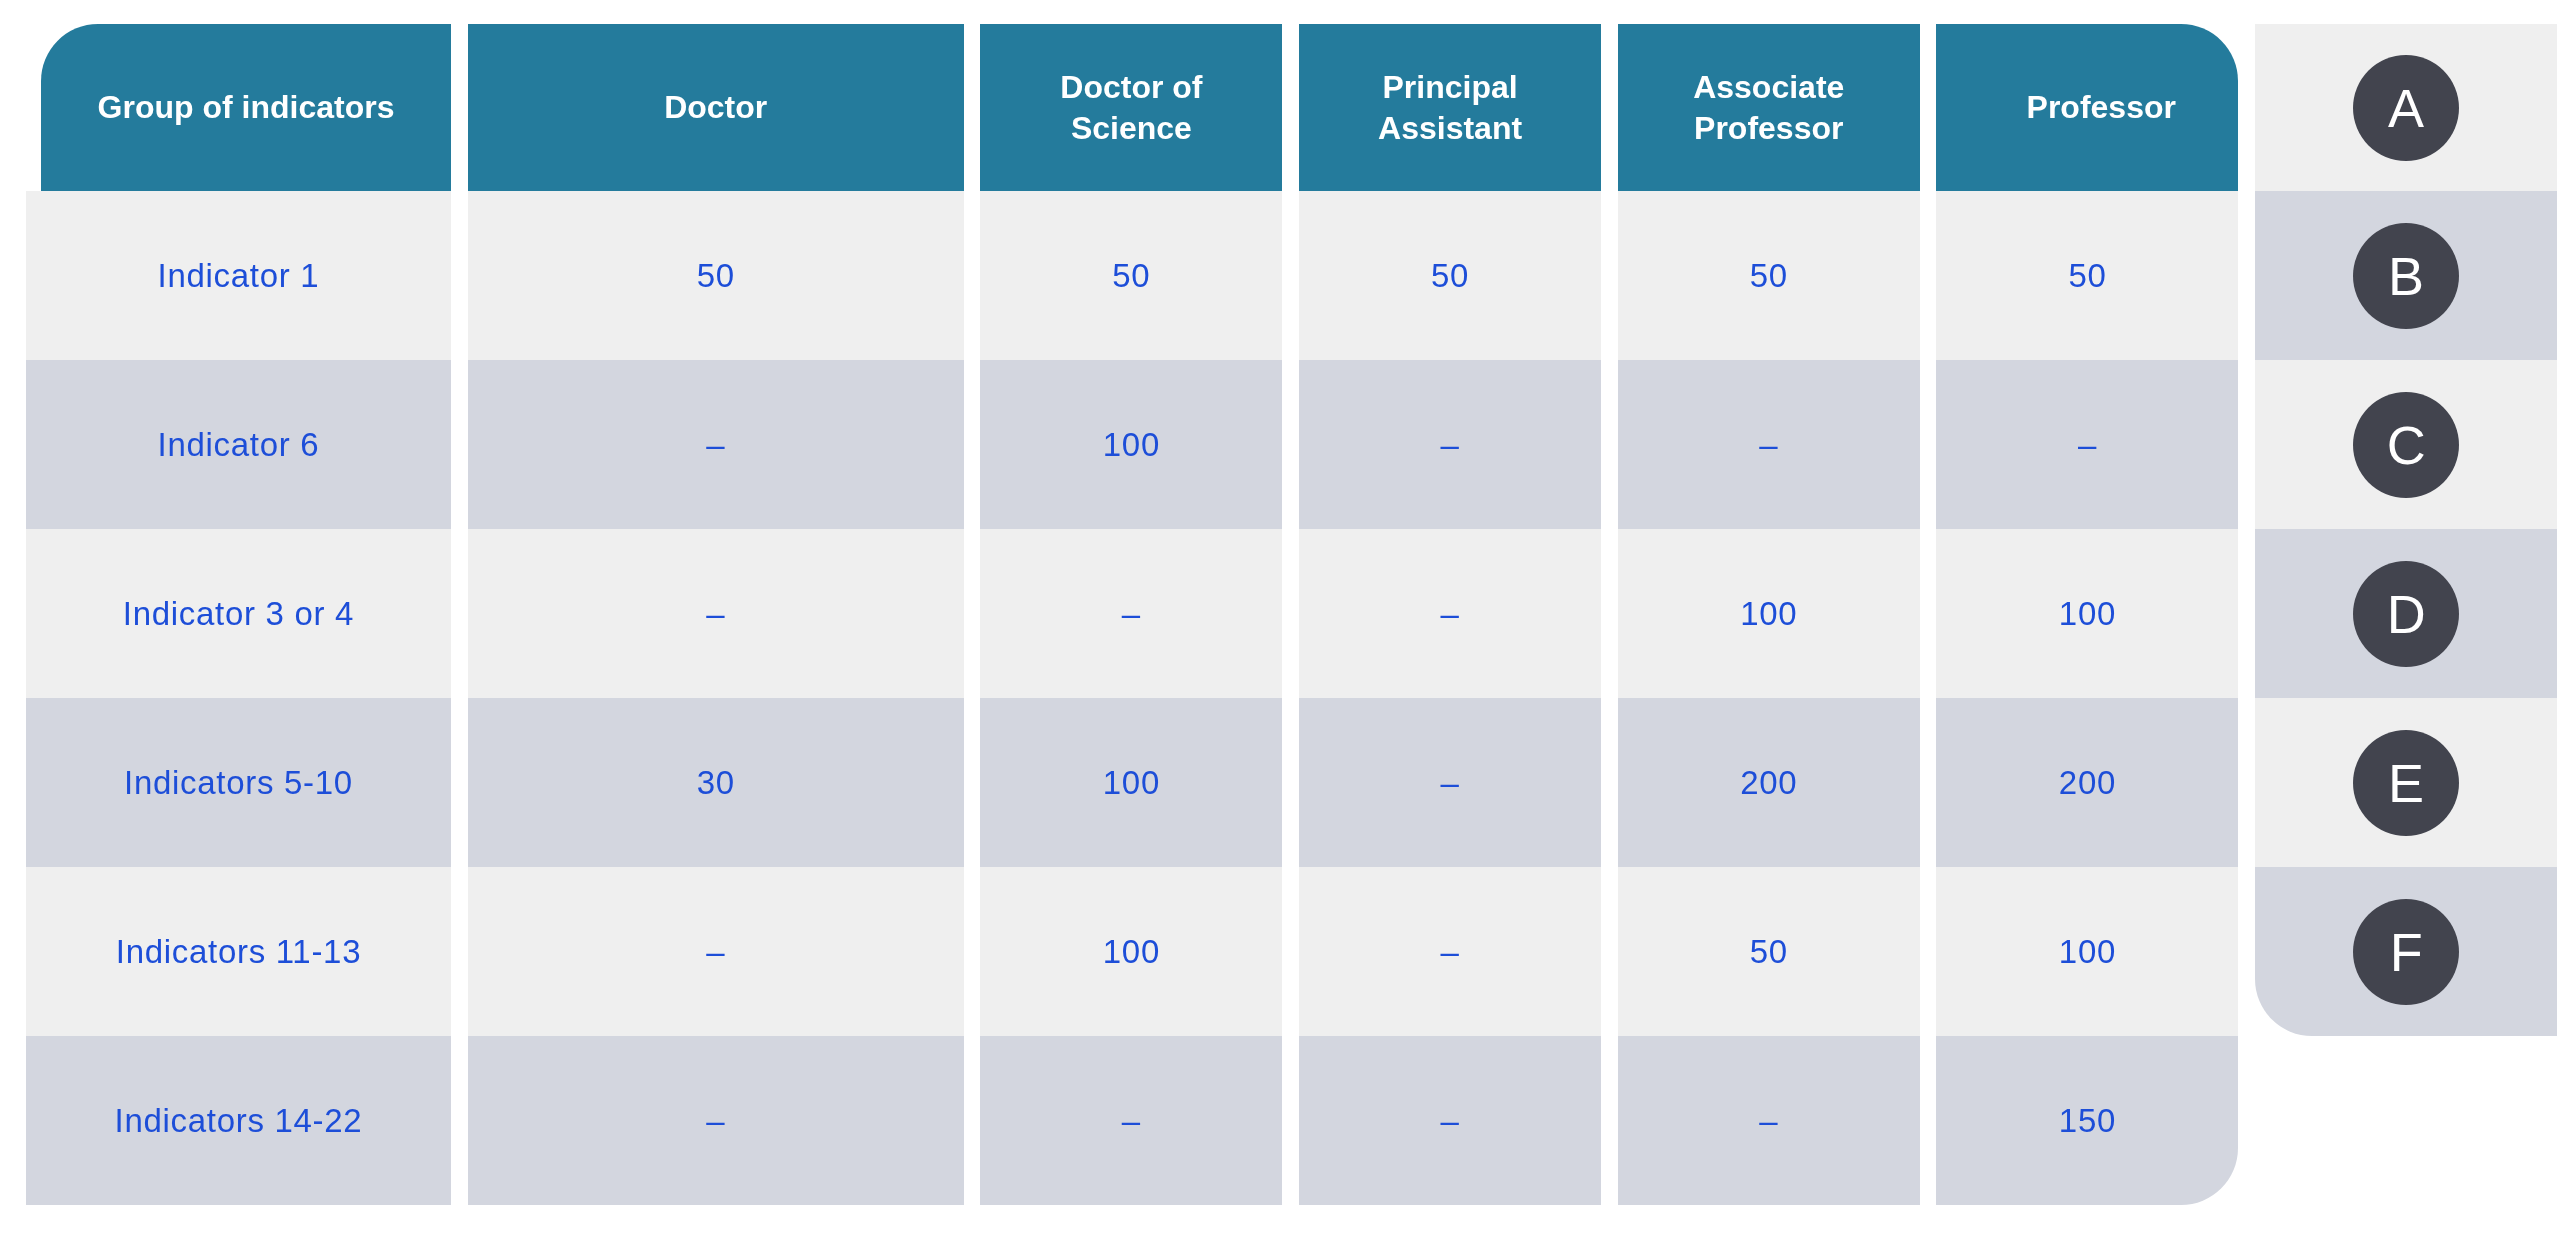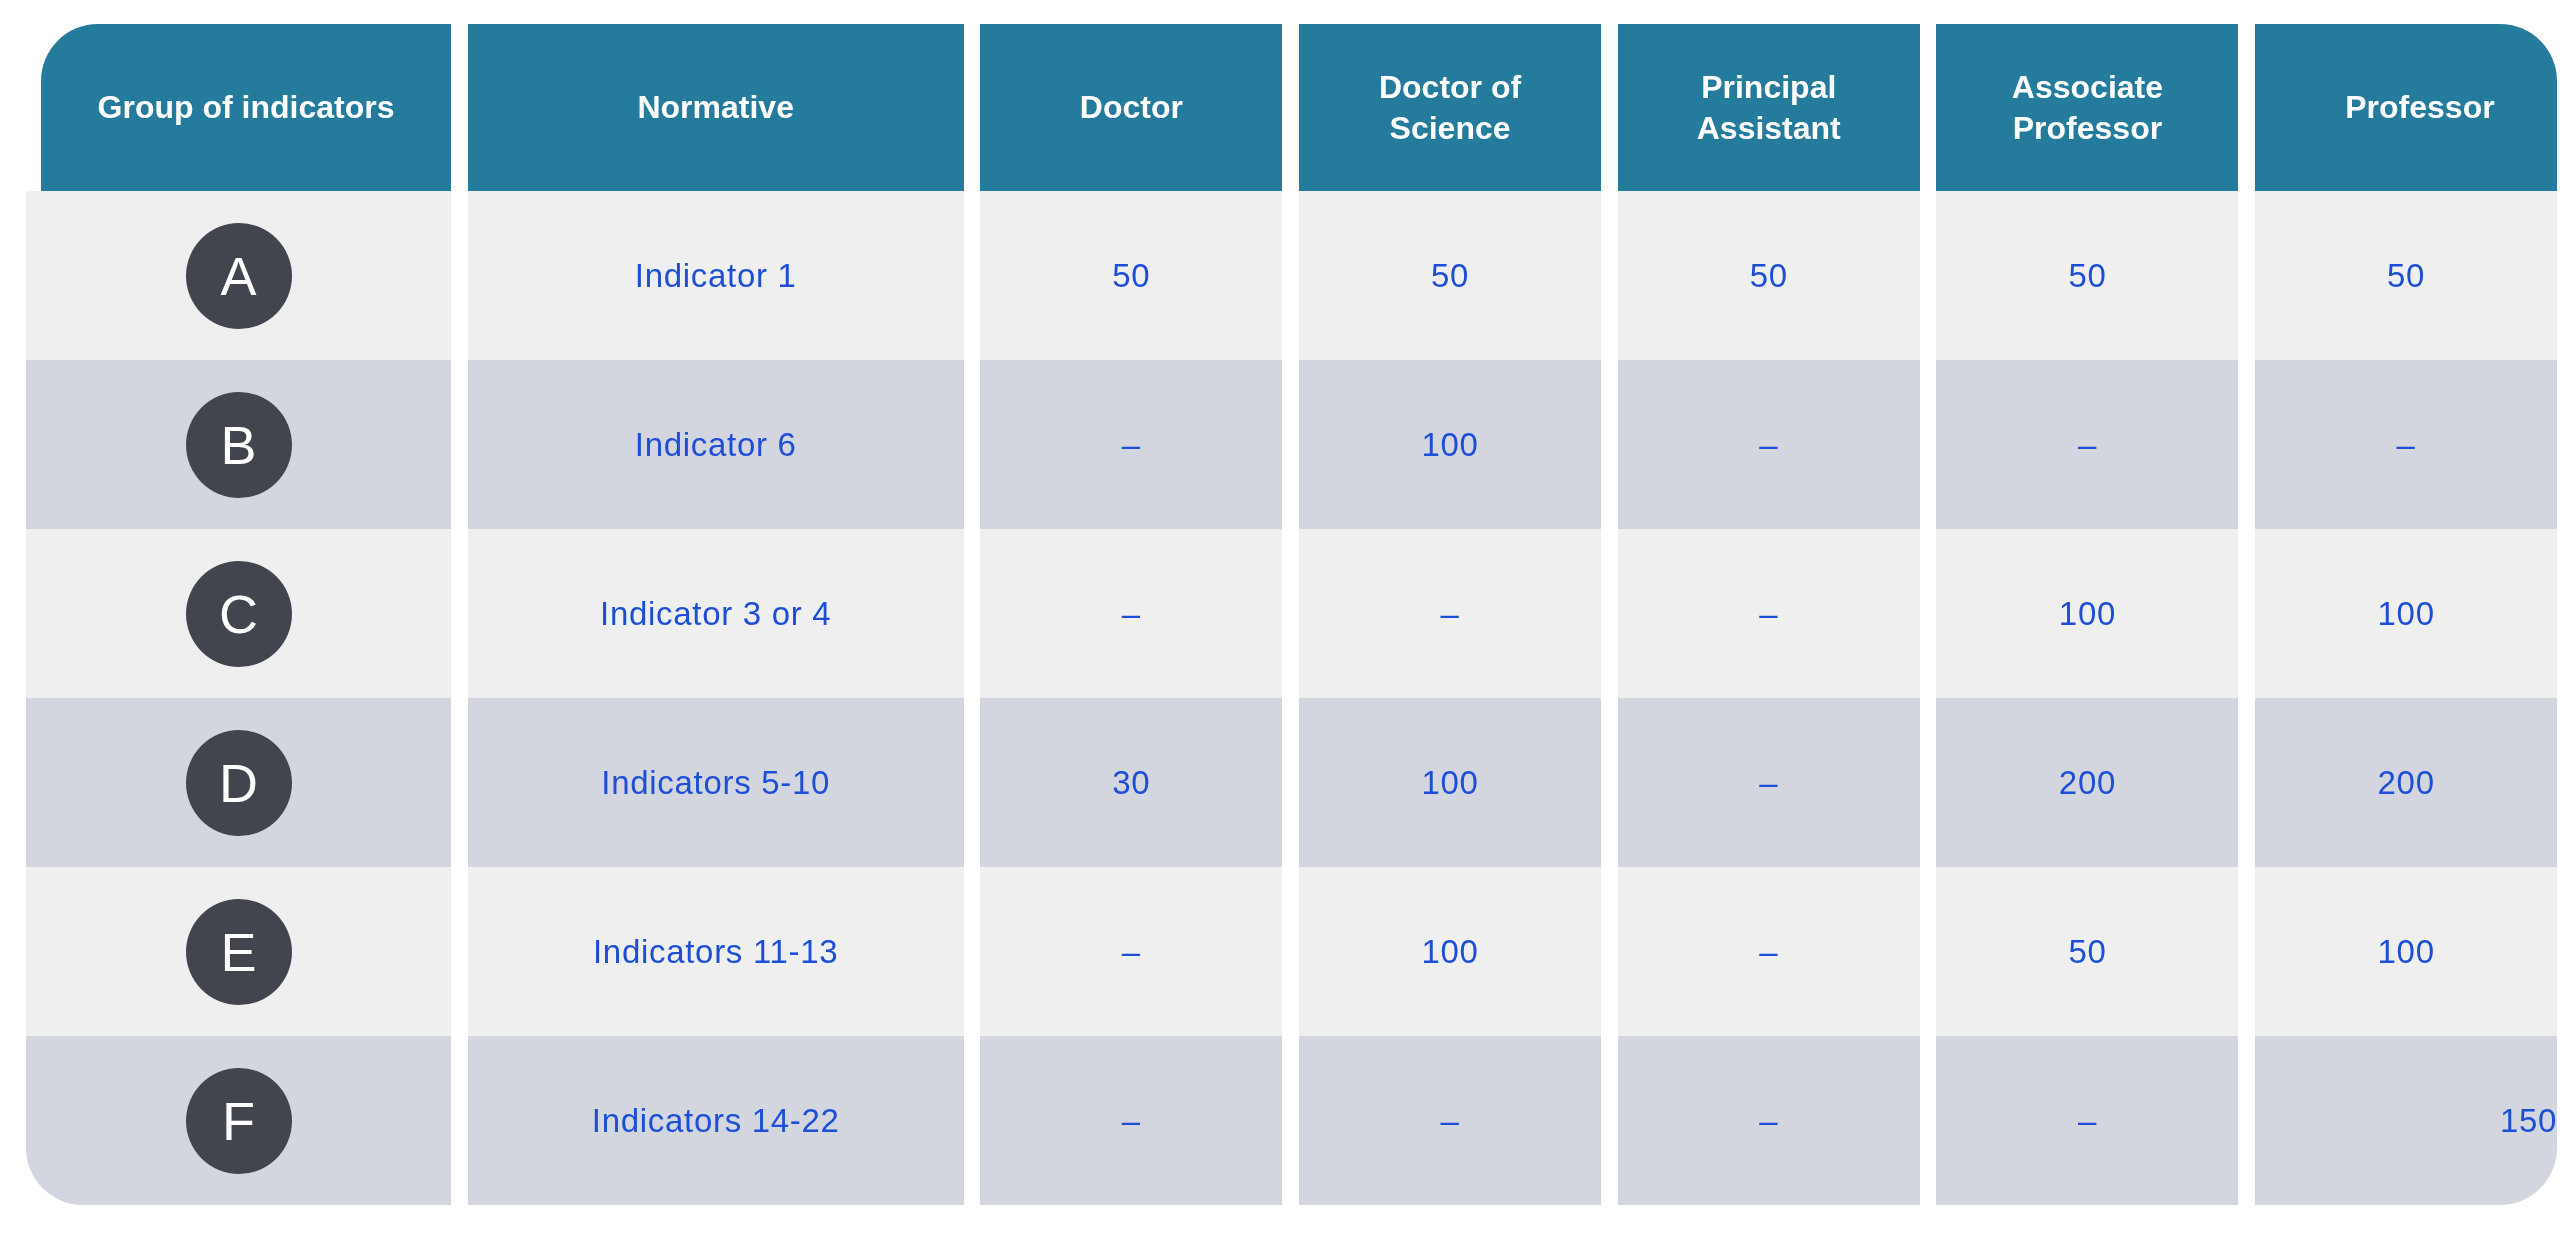--- a/index.html
+++ b/index.html
@@ -31,34 +31,31 @@
   }
   .badge {
     width: 106px; height: 106px; border-radius: 50%;
     background: #42444e; color: #ffffff;
     display: flex; align-items: center; justify-content: center;
     font-size: 54px; font-weight: 300; line-height: 1;
   }
   .tl { border-top-left-radius: 57px; margin-left: 15px; }
   .tr { border-top-right-radius: 57px; padding-left: 48px; }
   .bl { border-bottom-left-radius: 57px; }
-  .br { border-bottom-right-radius: 57px; justify-content: flex-end; }
+  .br { border-bottom-right-radius: 57px; }
 </style>
 </head>
 <body>
 
 <div class="table">
 
   <div class="cell head tl">
       <span>Group of indicators</span>
     </div>
   <div class="cell head">
-      <span>Normative</span>
-    </div>
-  <div class="cell head">
       <span>Doctor</span>
     </div>
   <div class="cell head">
       <span>Doctor of Science</span>
     </div>
   <div class="cell head">
       <span>Principal Assistant</span>
     </div>
   <div class="cell head">
       <span>Associate Professor</span>

